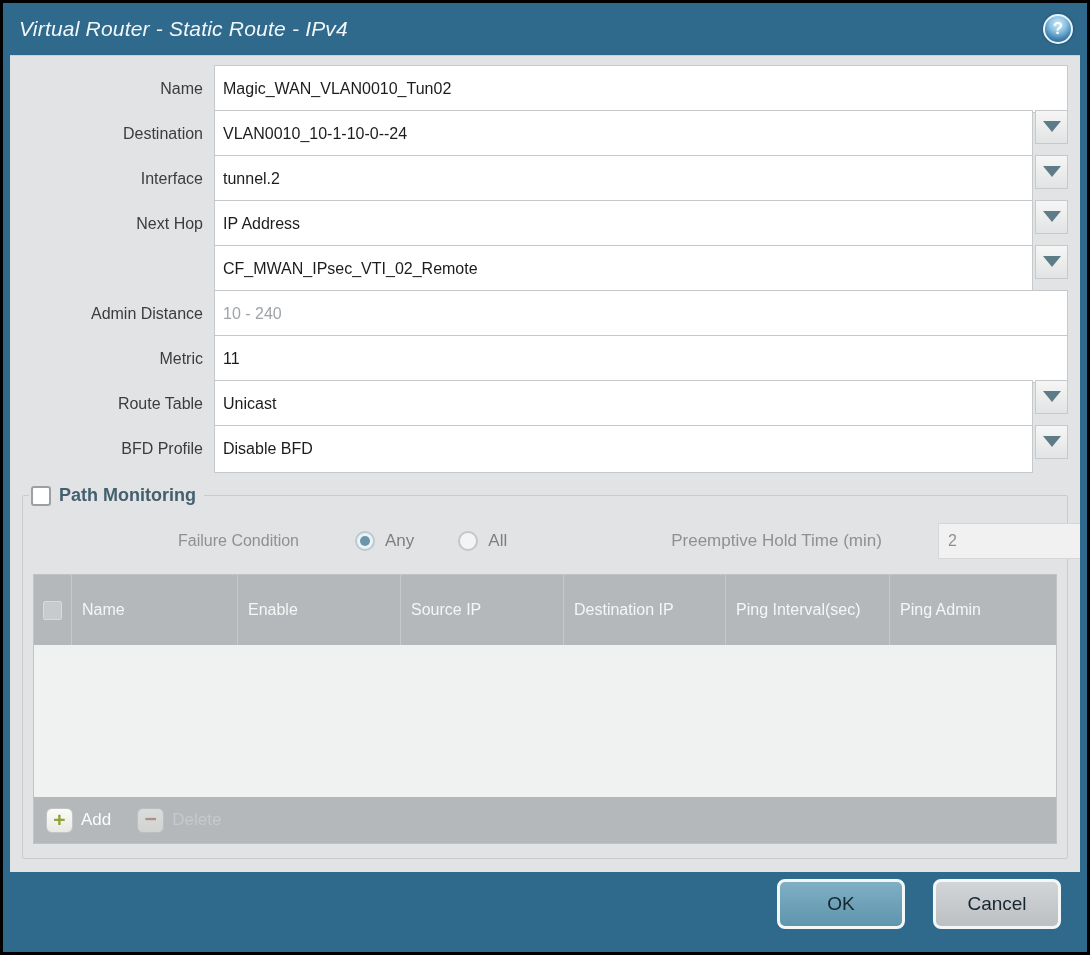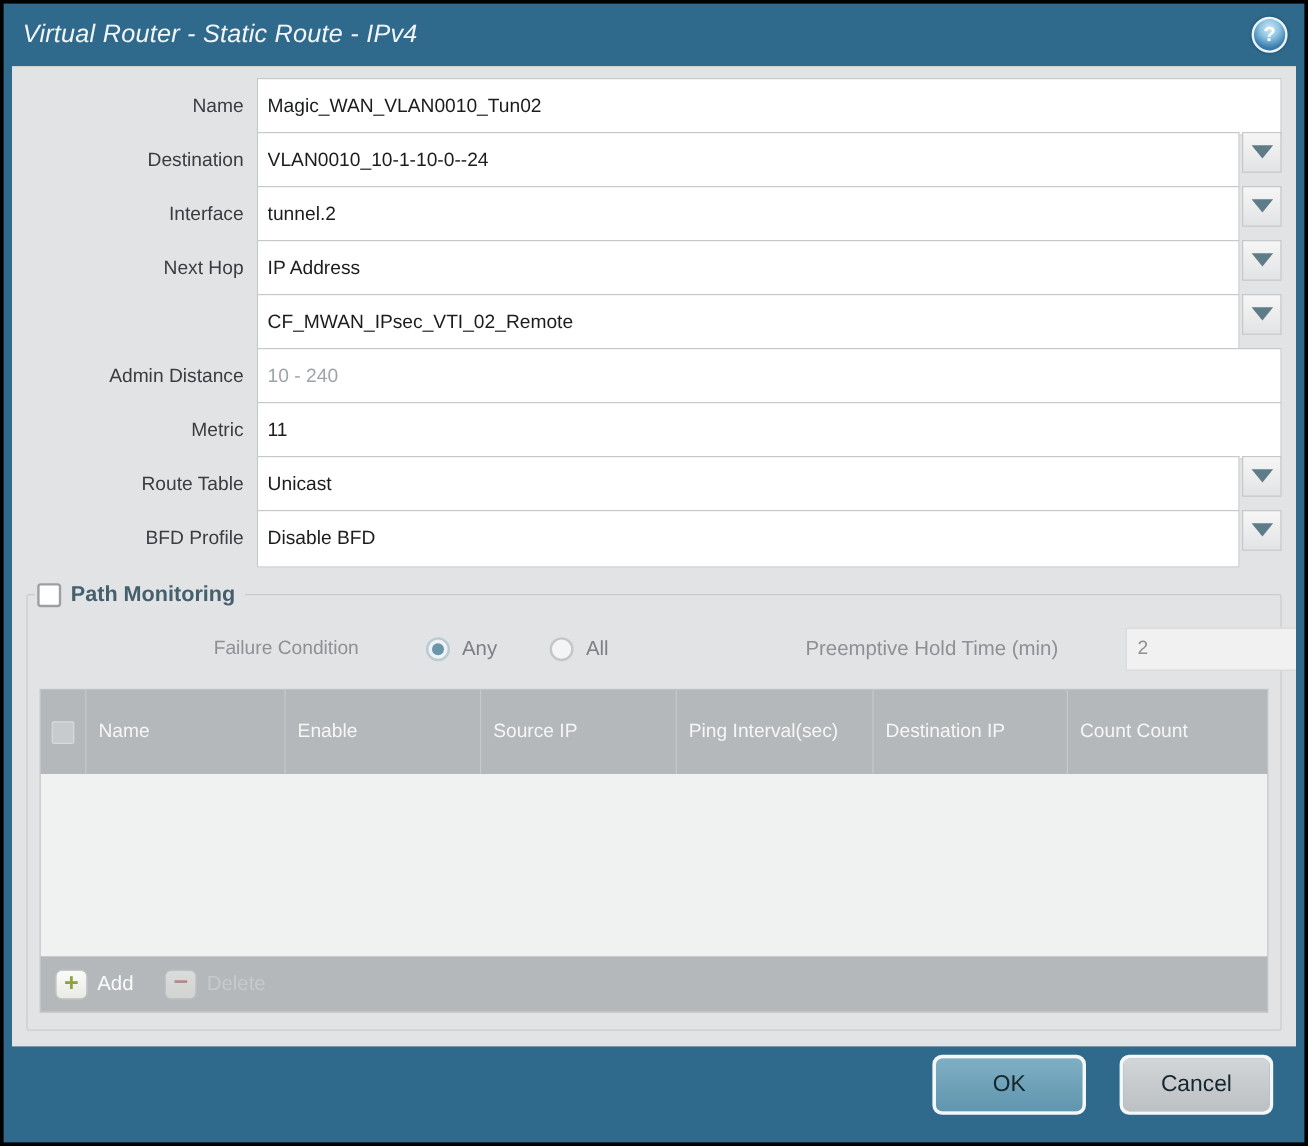--- a/index.html
+++ b/index.html
@@ -335,23 +335,23 @@
       </div>
 
       <div class="pm-table">
         <div class="tbl-head">
           <div class="th col-check">
             <span class="tbl-check"></span>
           </div>
           <div class="th col-name">Name</div>
           <div class="th col-enable">Enable</div>
           <div class="th col-srcip">Source IP</div>
+          <div class="th col-dstip">Destination IP</div>
           <div class="th col-ping">Ping Interval(sec)</div>
-          <div class="th col-dstip">Destination IP</div>
-          <div class="th col-count">Count Count</div>
+          <div class="th col-count">Ping Admin</div>
         </div>
         <div class="tbl-body"></div>
         <div class="tbl-foot">
           <div class="tool-btn">
             <span class="tool-icon">
                 <span class="plus-glyph">+</span>
               </span>
             <span class="tool-label">Add</span>
           </div>
           <div class="tool-btn disabled">

